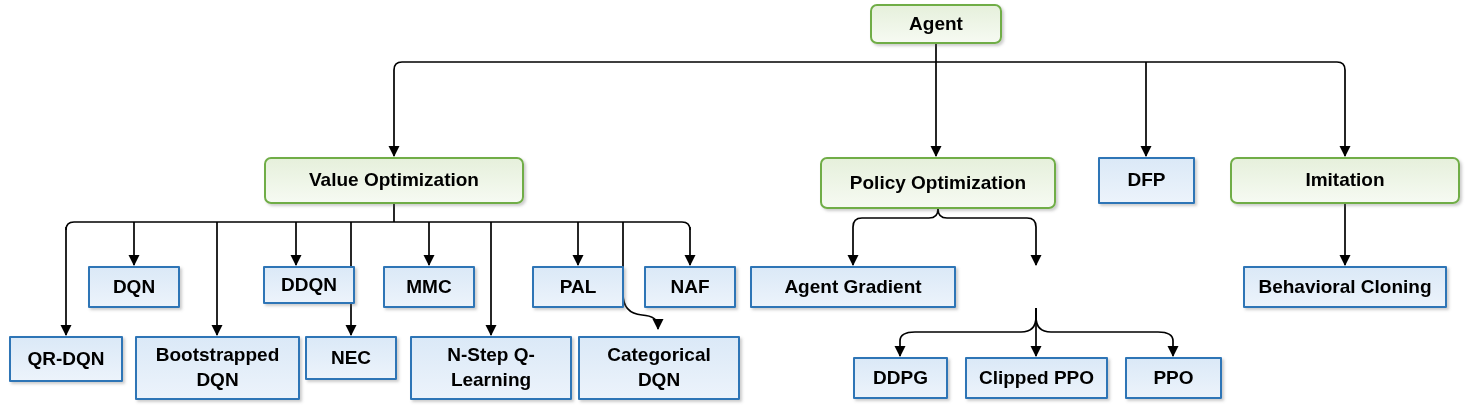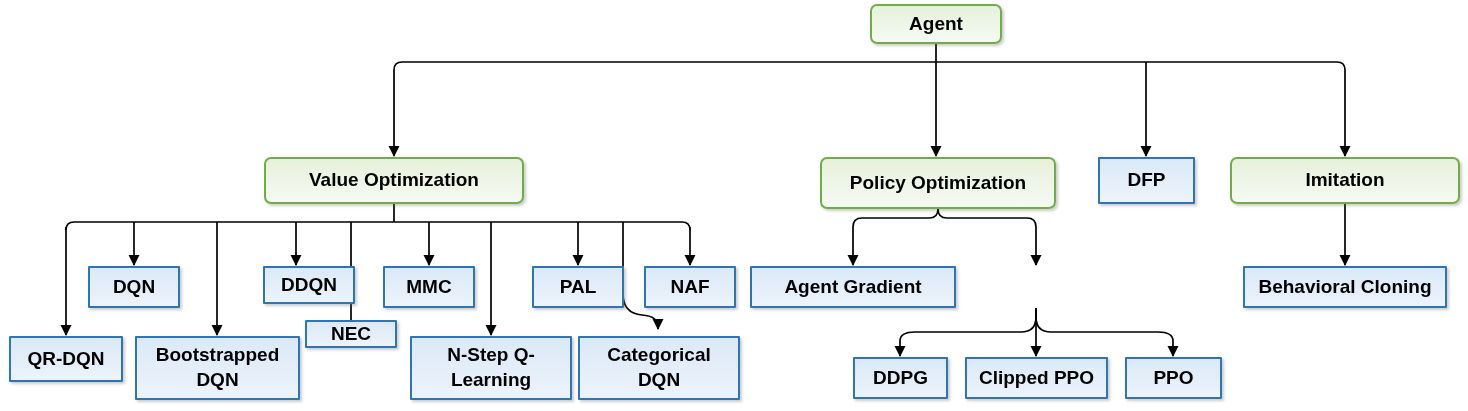--- a/index.html
+++ b/index.html
@@ -92,21 +92,21 @@
   <div class="node category" style="left:1230px;top:157px;width:230px;height:47px">Imitation</div>
 
   <div class="node algorithm" style="left:88px;top:266px;width:92px;height:42px">DQN</div>
   <div class="node algorithm" style="left:263px;top:266px;width:92px;height:38px">DDQN</div>
   <div class="node algorithm" style="left:383px;top:266px;width:92px;height:42px">MMC</div>
   <div class="node algorithm" style="left:532px;top:266px;width:92px;height:42px">PAL</div>
   <div class="node algorithm" style="left:9px;top:336px;width:114px;height:46px">QR-DQN</div>
 
   <div class="node algorithm" style="left:644px;top:266px;width:92px;height:42px">NAF</div>
   <div class="node algorithm wrap" style="left:135px;top:336px;width:165px;height:64px">Bootstrapped DQN</div>
-  <div class="node algorithm" style="left:305px;top:320px;width:92px;height:28px">NEC</div>
+  <div class="node algorithm" style="left:305px;top:336px;width:92px;height:44px">NEC</div>
   <div class="node algorithm wrap" style="left:410px;top:336px;width:162px;height:64px">N-Step Q-Learning</div>
   <div class="node algorithm wrap" style="left:578px;top:336px;width:162px;height:64px">Categorical DQN</div>
 
   <div class="node algorithm" style="left:750px;top:266px;width:206px;height:42px">Agent Gradient</div>
 
   <div class="node algorithm" style="left:1243px;top:266px;width:204px;height:42px">Behavioral Cloning</div>
 
   <div class="node algorithm" style="left:853px;top:357px;width:95px;height:42px">DDPG</div>
   <div class="node algorithm" style="left:965px;top:357px;width:143px;height:42px">Clipped PPO</div>
   <div class="node algorithm" style="left:1125px;top:357px;width:97px;height:42px">PPO</div>

